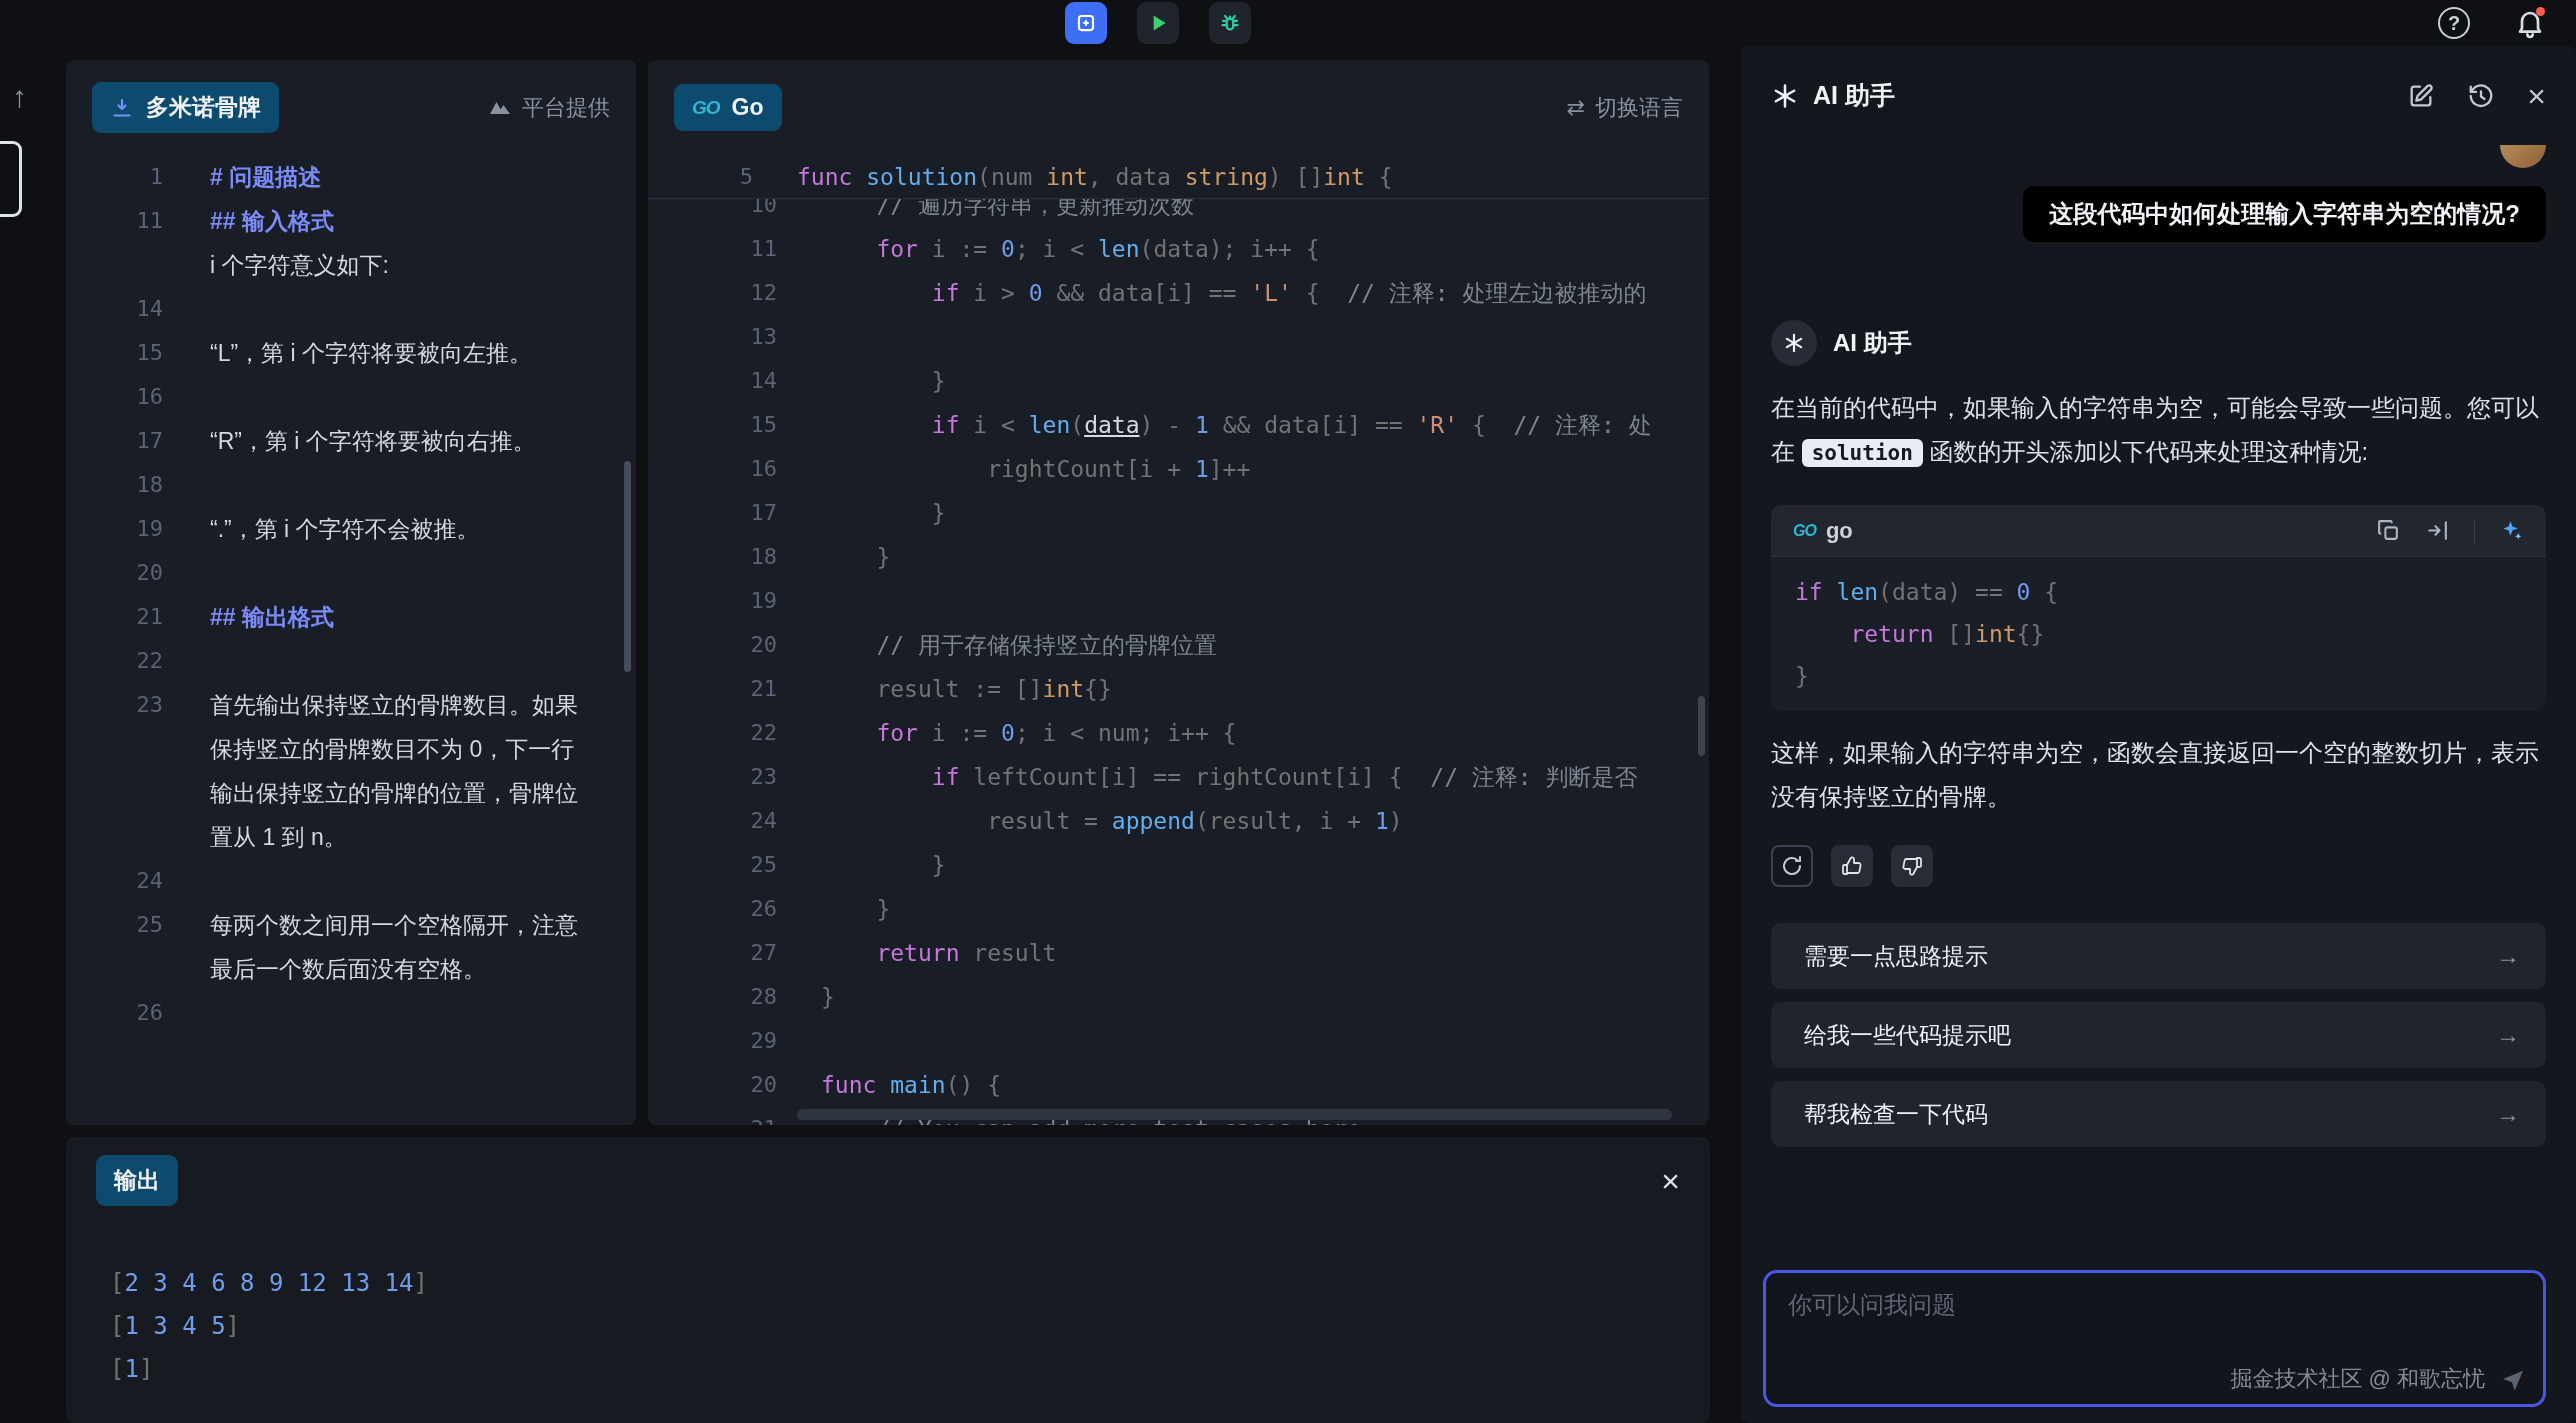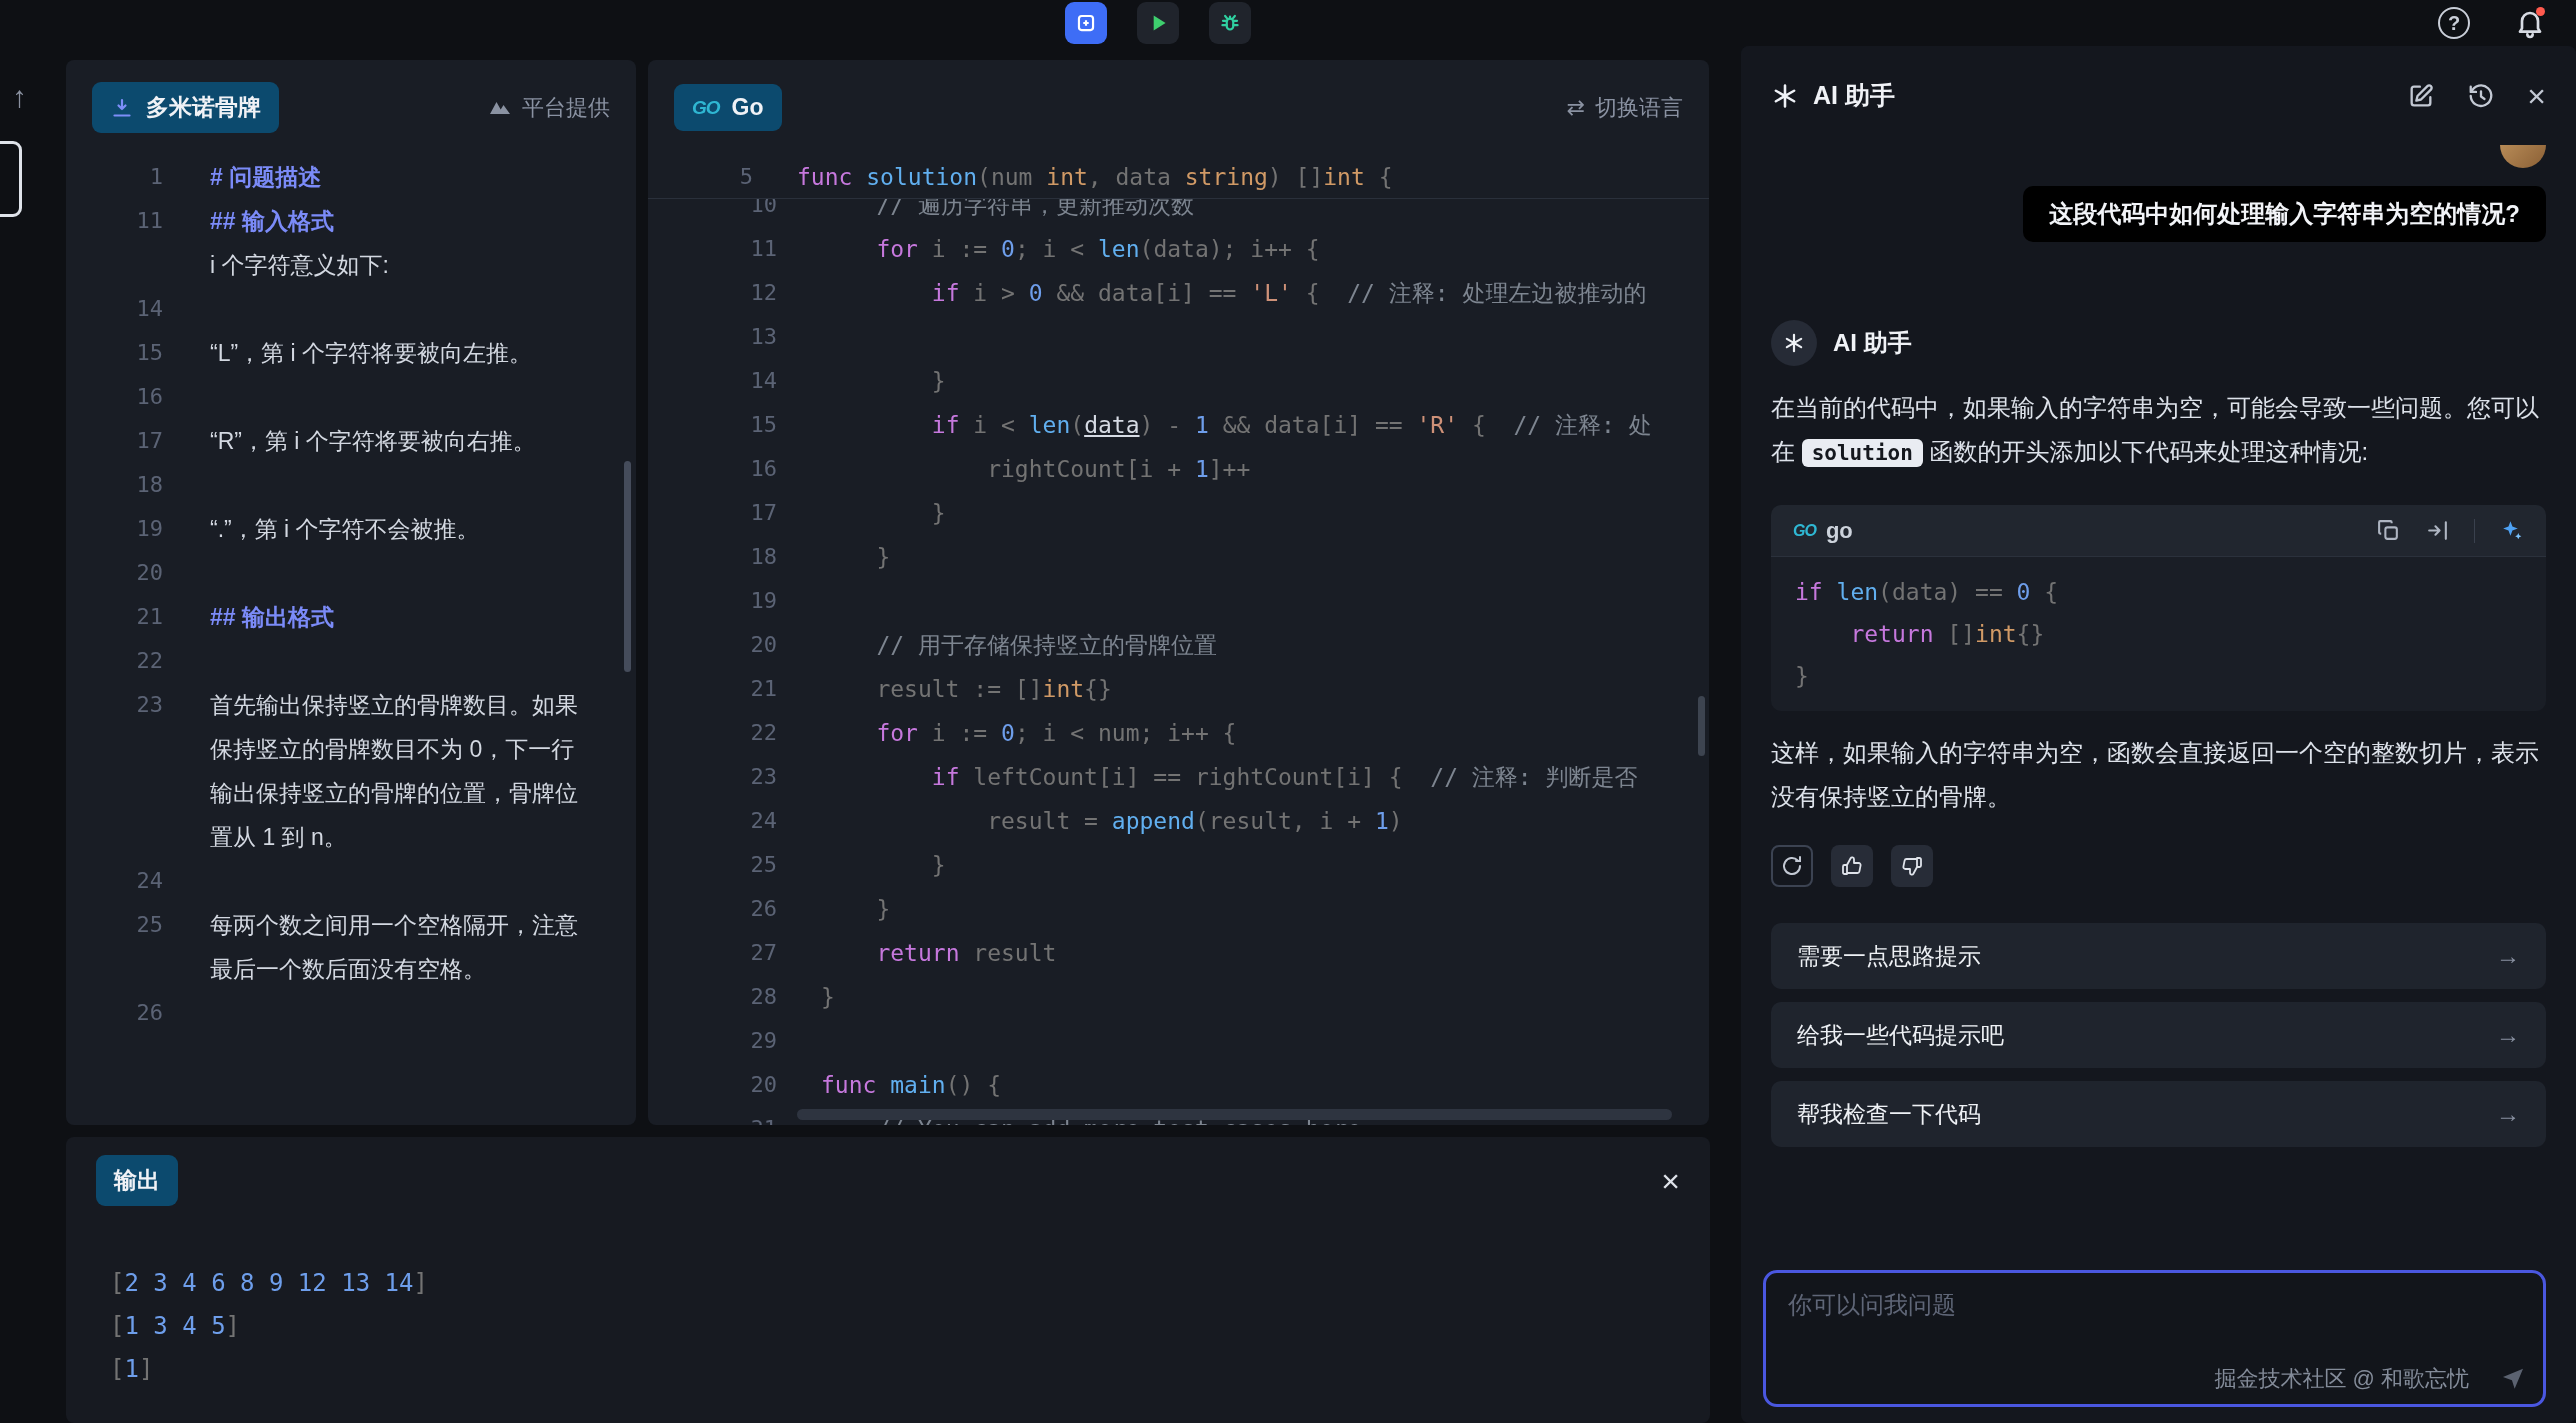--- a/index.html
+++ b/index.html
@@ -80,26 +80,26 @@
   .cb-icons { margin-left:auto; display:flex; align-items:center; gap:24px; color:#aeb5c2; }
   .cb-div { width:1px; height:24px; background:#3a414e; }
   .cb-body { background:#1a1e26; padding:14px 24px; }
   .cb-line { font-family:"DejaVu Sans Mono","Liberation Mono",monospace; font-size:23px; line-height:42px; white-space:pre; }
   .ai-actions { margin-top:26px; display:flex; gap:18px; }
   .act { width:42px; height:42px; border-radius:8px; display:flex; align-items:center; justify-content:center; cursor:pointer; }
   .act.regen { border:2px solid #3c4352; }
   .act.thumb { background:#272c37; }
   .suggestions { margin-top:36px; }
   .sg { height:66px; background:#1f242d; border-radius:10px; display:flex; align-items:center; justify-content:space-between; padding:0 26px; margin-bottom:13px; cursor:pointer; }
-  .sg span.lbl { font-size:23px; font-weight:500; color:#eef1f5; }
+  .sg span.lbl { font-size:23px; font-weight:500; color:#eef1f5;margin-left:7px; }
   .sg-arrow { color:#8a92a2; font-size:24px; }
   .ai-input { position:absolute; left:22px; bottom:16px; width:783px; height:137px; border:3px solid #4a57e0; border-radius:14px; background:#12151b; }
   .ai-input textarea { width:100%; height:72px; background:transparent; border:none; outline:none; resize:none; color:#dfe3ea; font-size:24px; padding:16px 22px; font-family:"Liberation Sans","DejaVu Sans",sans-serif; }
   .ai-input textarea::placeholder { color:#5f6677; }
-  .wm { position:absolute; right:16px; bottom:10px; display:flex; align-items:flex-start; gap:30px; color:#838b99; font-size:22px; }
+  .wm { position:absolute; right:16px; bottom:10px; display:flex; align-items:flex-end; gap:14px; color:#838b99; font-size:22px; }
   svg { display:block; }
 </style>
 </head>
 <body>
 
 <div class="screen">
 
   <div class="topbar">
     <div class="tb-center">
       <div class="tb-btn blue">

